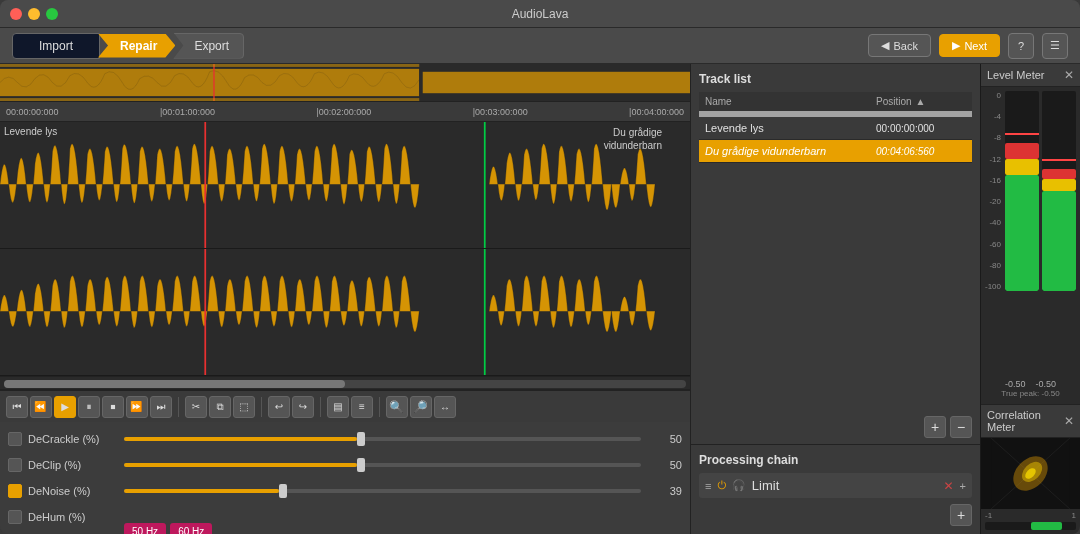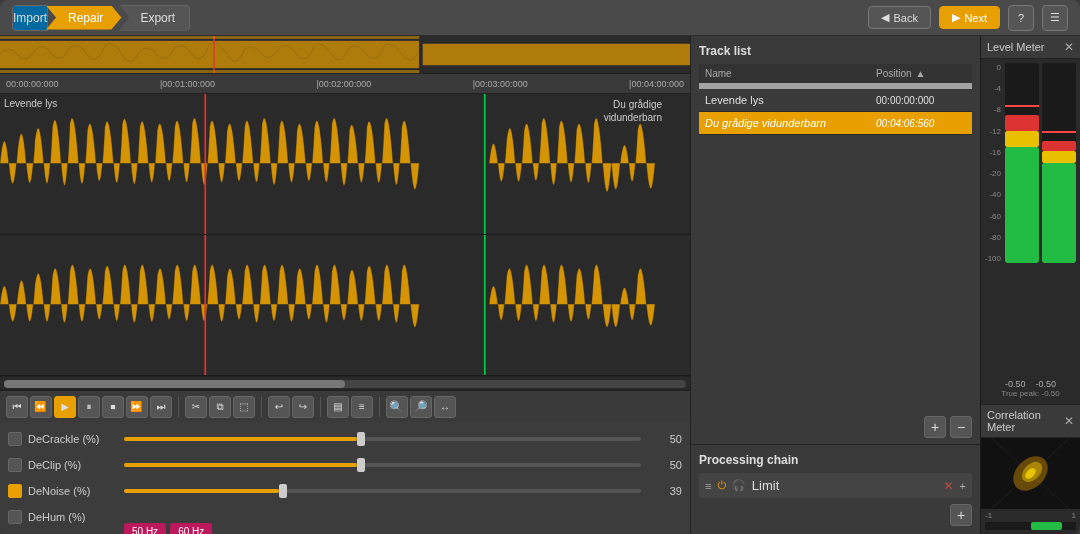--- a/index.html
+++ b/index.html
@@ -64,20 +64,21 @@
       color: #ddd;
     }
     .nav-tab:first-child { border-radius: 4px 0 0 4px; }
     .nav-tab-import { border-radius: 4px 0 0 4px; }
     .nav-tab-repair {
       background: #e8a000;
       clip-path: polygon(0 0, calc(100% - 10px) 0, 100% 50%, calc(100% - 10px) 100%, 0 100%, 10px 50%);
       z-index: 2;
       border: none;
       padding: 5px 20px;
+      font-weight: bold;
     }
     .nav-tab-export {
       clip-path: polygon(0 0, 100% 0, 100% 100%, 0 100%, 10px 50%);
       border-radius: 0 4px 4px 0;
       padding: 5px 16px 5px 20px;
     }
     .toolbar-spacer { flex: 1; }
     .toolbar-btn {
       padding: 4px 12px;
       background: #555;
@@ -490,24 +491,32 @@
       position: absolute;
       top: 0;
       left: 0;
     }
   </style>
 </head>
 <body>
 
 <div class="window">
 
+  <div class="titlebar">
+    <div class="traffic-lights">
+      <div class="tl tl-red"></div>
+      <div class="tl tl-yellow"></div>
+      <div class="tl tl-green"></div>
+    </div>
+    <span class="titlebar-text">AudioLava</span>
+  </div>
 
   <div class="toolbar">
     <div class="nav-tabs">
-      <div class="nav-tab nav-tab-import" style="background:#0369a1;border-radius:4px 0 0 4px;padding:5px 0;">
+      <div class="nav-tab nav-tab-import" style="background:#0f172a;border-radius:4px 0 0 4px;padding:5px 26px;">
         <span>Import</span>
       </div>
       <div class="nav-tab nav-tab-repair" style="background:#e8a000;color:#fff;position:relative;padding:5px 18px 5px 22px;clip-path:polygon(0 0,calc(100% - 10px) 0,100% 50%,calc(100% - 10px) 100%,0 100%,10px 50%);margin-left:-2px;z-index:2;">
         <span>Repair</span>
       </div>
       <div class="nav-tab nav-tab-export" style="background:#555;border-radius:0 4px 4px 0;clip-path:polygon(0 0,100% 0,100% 100%,0 100%,10px 50%);margin-left:-2px;padding:5px 14px 5px 20px;">
         <span>Export</span>
       </div>
     </div>
     <div class="toolbar-spacer"></div>

